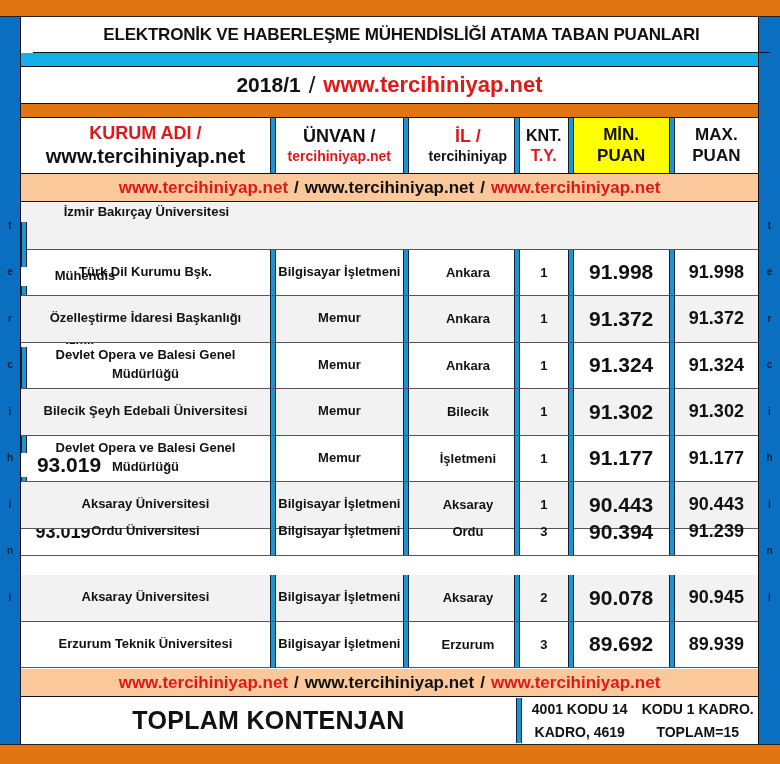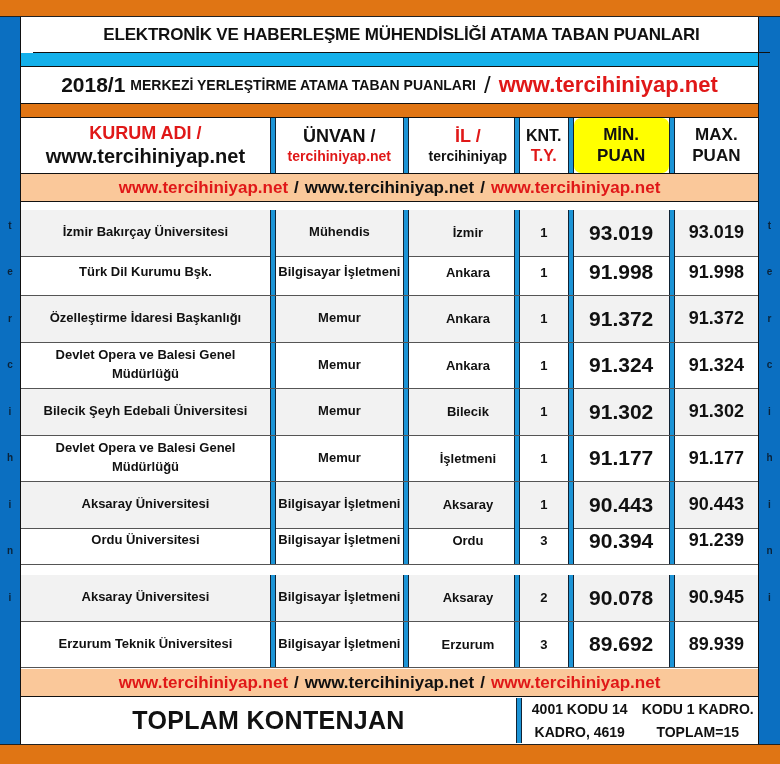--- a/index.html
+++ b/index.html
@@ -28,21 +28,21 @@
 
   .c1 { width: 251px; } .c2 { width: 128px; } .c3 { width: 106px; padding-left: 13px; } .c4 { width: 48px; } .c5 { width: 96px; } .c6 { width: 84px; }
 
   .hdr { top: 0; height: 56px; border-bottom: 1px solid #111; }
   .hdr .cell { flex-direction: column; line-height: 1.2; }
   .hdr .red { color: #e01818; }
   .hdr .c1 .l1 { font-size: 18px; } .hdr .c1 .l2 { font-size: 20px; }
   .hdr .c2 .l1 { font-size: 18px; } .hdr .c2 .l2 { font-size: 14px; }
   .hdr .c3 .l1 { font-size: 18px; } .hdr .c3 .l2 { font-size: 14px; }
   .hdr .c4 .l1, .hdr .c4 .l2 { font-size: 16px; }
-  .hdr .c5 { background: #ffff00; border-radius: 7px; }
+  .hdr .c5 { background: #ffff00; }
   .hdr .c5 .l1, .hdr .c5 .l2, .hdr .c6 .l1, .hdr .c6 .l2 { font-size: 17px; }
 
   .banner { position: absolute; left: 0; width: 100%; height: 28px; background: #fac89a; display: flex; align-items: center; justify-content: center; font-weight: bold; font-size: 17px; border-bottom: 1px solid #111; white-space: nowrap; }
   .banner .red { color: #e01818; }
   .banner .black { color: #111; }
   .banner .slash { color: #111; margin: 0 6px; }
 
   .data-row { height: 46.5px; border-bottom: 1px solid #555; }
   .data-row.alt { background: #f2f2f2; }
   .data-row .c1 { font-size: 13px; line-height: 1.45; padding: 0 10px; }
@@ -88,21 +88,20 @@
   <div class="ltr">i</div>
   <div class="ltr">n</div>
   <div class="ltr">i</div>
 </div>
 
 <div class="content">
   <div class="title">ELEKTRONİK VE HABERLEŞME MÜHENDİSLİĞİ ATAMA TABAN PUANLARI</div>
   <div class="strip-lightblue"></div>
   <div class="subtitle">
     <span class="big">2018/1</span>
-    <span class="small">MERKEZİ YERLEŞTİRME ATAMA TABAN PUANLARI</span>
     <span class="slash">/</span>
     <span class="red">www.tercihiniyap.net</span>
   </div>
   <div class="strip-orange"></div>
 
   <div class="table">
     <div class="row hdr">
       <div class="cell c1">
         <span class="l1 red">KURUM ADI /</span>
         <span class="l2">www.tercihiniyap.net</span>
@@ -136,21 +135,21 @@
 
     <div class="banner" style="top:56px;">
       <span class="red">www.tercihiniyap.net</span>
       <span class="slash">/</span>
       <span class="black">www.tercihiniyap.net</span>
       <span class="slash">/</span>
       <span class="red">www.tercihiniyap.net</span>
     </div>
 
     <div id="rows-container">
-        <div class="row data-row alt" style="top: 92px;">
+        <div class="row data-row alt" style="top: 85px; flex-direction: column;">
           <div class="cell c1">İzmir Bakırçay Üniversitesi</div>
           <div class="sep"></div>
           <div class="cell c2">Mühendis</div>
           <div class="sep"></div>
           <div class="cell c3">İzmir</div>
           <div class="sep"></div>
           <div class="cell c4">1</div>
           <div class="sep"></div>
           <div class="cell c5">93.019</div>
           <div class="sep"></div>
@@ -227,21 +226,21 @@
           <div class="cell c2">Bilgisayar İşletmeni</div>
           <div class="sep"></div>
           <div class="cell c3">Aksaray</div>
           <div class="sep"></div>
           <div class="cell c4">1</div>
           <div class="sep"></div>
           <div class="cell c5">90.443</div>
           <div class="sep"></div>
           <div class="cell c6">90.443</div>
         </div>
-        <div class="row data-row" style="top: 400px;">
+        <div class="row data-row" style="top: 391px;">
           <div class="cell c1">Ordu Üniversitesi</div>
           <div class="sep"></div>
           <div class="cell c2">Bilgisayar İşletmeni</div>
           <div class="sep"></div>
           <div class="cell c3">Ordu</div>
           <div class="sep"></div>
           <div class="cell c4">3</div>
           <div class="sep"></div>
           <div class="cell c5">90.394</div>
           <div class="sep"></div>

